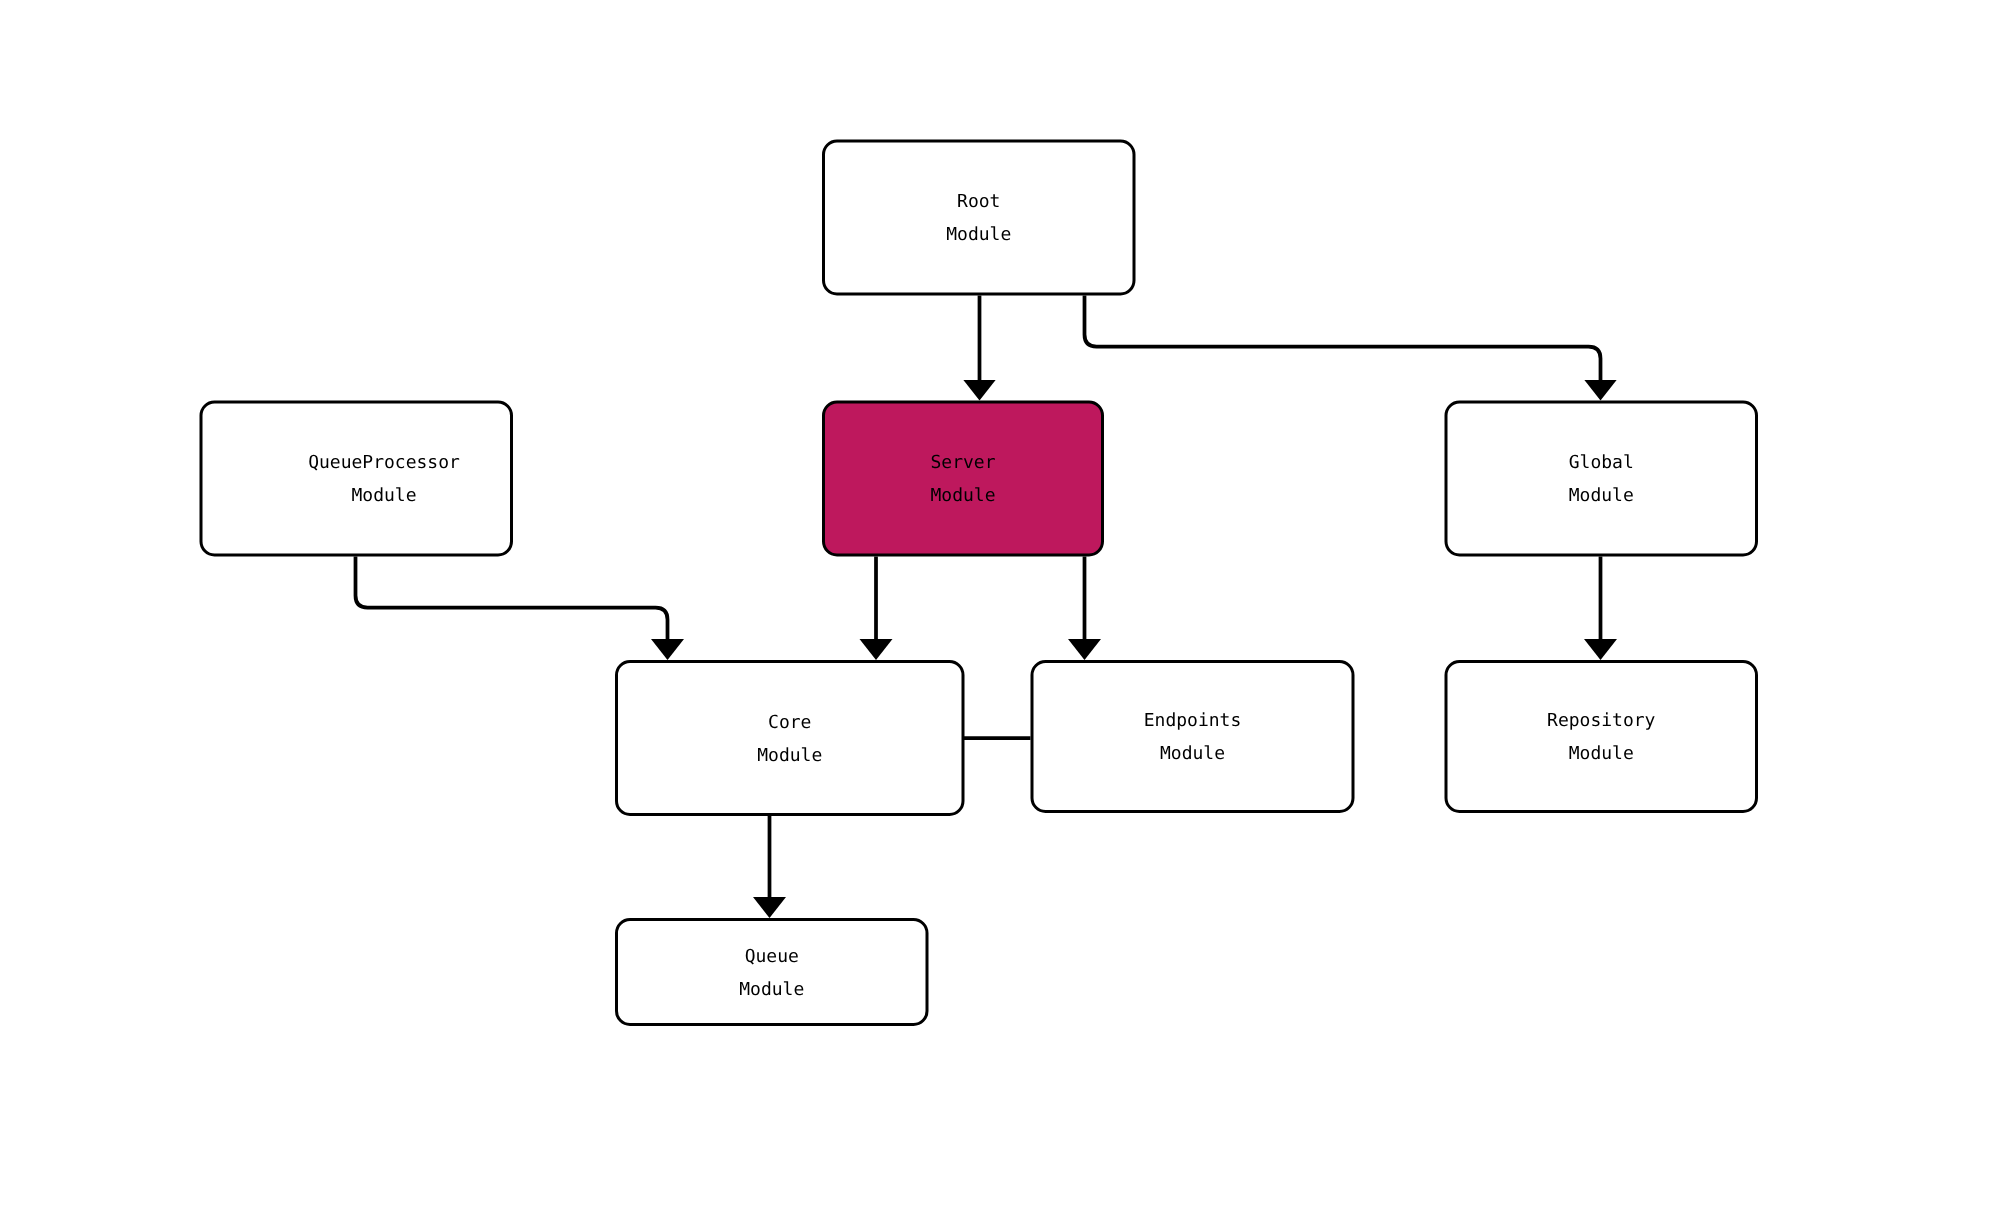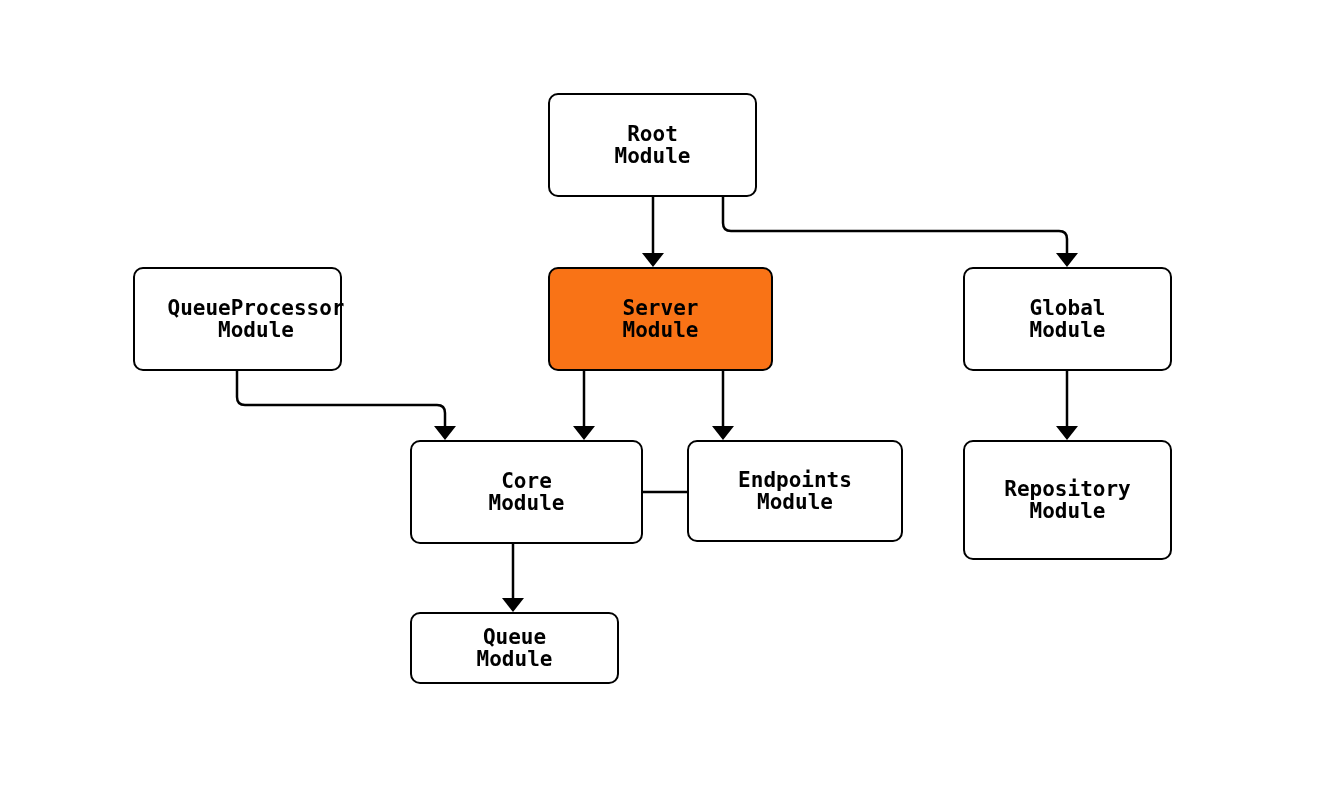--- a/index.html
+++ b/index.html
@@ -26,22 +26,22 @@
     position: absolute;
     box-sizing: border-box;
     background: #ffffff;
     border: 2.5px solid #000000;
     border-radius: 10px;
     display: flex;
     align-items: center;
     justify-content: center;
     text-align: center;
     color: #000000;
-    font-weight: bold;
-    font-size: 21px;
+    font-weight: normal;
+    font-size: 12px;
     line-height: 22px;
   }
   .node .label {
     white-space: pre-line;
   }
 </style>
 </head>
 <body style="background: rgb(255, 255, 255);">
 
 <div class="canvas" style="background: rgb(255, 255, 255);">
@@ -62,37 +62,37 @@
     </svg>
 
 <div class="node" style="left: 548px; top: 93px; width: 209px; height: 104px; background: rgb(255, 255, 255); border-color: rgb(0, 0, 0); color: rgb(0, 0, 0);">
       <span class="label">Root
 Module</span>
     </div>
     <div class="node" style="left: 133px; top: 267px; width: 209px; height: 104px; background: rgb(255, 255, 255); border-color: rgb(0, 0, 0); color: rgb(0, 0, 0); padding-left: 37px;">
       <span class="label">QueueProcessor
 Module</span>
     </div>
-    <div class="node" style="left: 548px; top: 267px; width: 225px; height: 104px; background: #f97316; border-color: rgb(0, 0, 0); color: rgb(0, 0, 0);">
+    <div class="node" style="left: 548px; top: 267px; width: 188px; height: 104px; background: #be185d; border-color: rgb(0, 0, 0); color: rgb(0, 0, 0);">
       <span class="label">Server
 Module</span>
     </div>
     <div class="node" style="left: 963px; top: 267px; width: 209px; height: 104px; background: rgb(255, 255, 255); border-color: rgb(0, 0, 0); color: rgb(0, 0, 0);">
       <span class="label">Global
 Module</span>
     </div>
     <div class="node" style="left: 410px; top: 440px; width: 233px; height: 104px; background: rgb(255, 255, 255); border-color: rgb(0, 0, 0); color: rgb(0, 0, 0);">
       <span class="label">Core
 Module</span>
     </div>
     <div class="node" style="left: 687px; top: 440px; width: 216px; height: 102px; background: rgb(255, 255, 255); border-color: rgb(0, 0, 0); color: rgb(0, 0, 0);">
       <span class="label">Endpoints
 Module</span>
     </div>
-    <div class="node" style="left: 963px; top: 440px; width: 209px; height: 120px; background: rgb(255, 255, 255); border-color: rgb(0, 0, 0); color: rgb(0, 0, 0);">
+    <div class="node" style="left: 963px; top: 440px; width: 209px; height: 102px; background: rgb(255, 255, 255); border-color: rgb(0, 0, 0); color: rgb(0, 0, 0);">
       <span class="label">Repository
 Module</span>
     </div>
     <div class="node" style="left: 410px; top: 612px; width: 209px; height: 72px; background: rgb(255, 255, 255); border-color: rgb(0, 0, 0); color: rgb(0, 0, 0);">
       <span class="label">Queue
 Module</span>
     </div>
   </div>
 
 </body></html>

